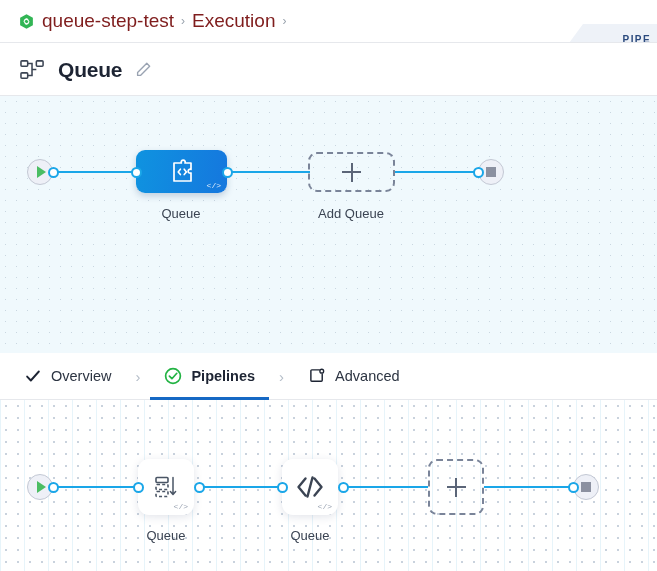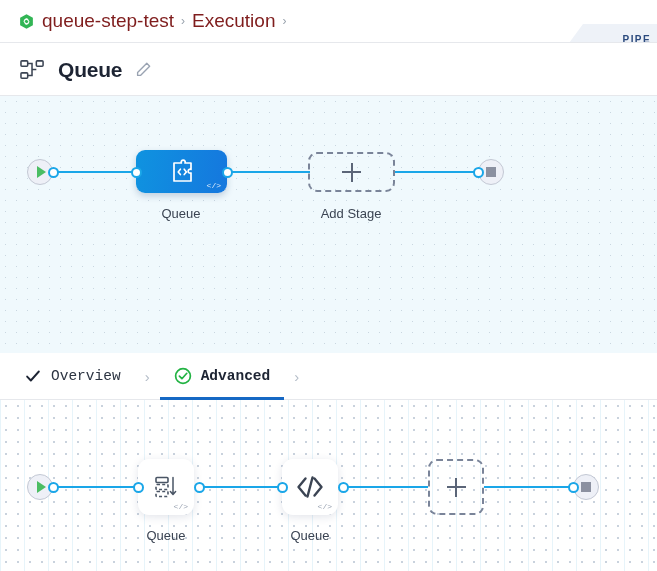--- a/index.html
+++ b/index.html
@@ -91,21 +91,21 @@
   
   .tabbar {
     position: absolute; top: 353px; left: 0; width: 657px; height: 47px;
     background: #fff; display: flex; align-items: center; padding-left: 22px;
     border-bottom: 1px solid #e6e8ec;
   }
   .tab {
     display: flex; align-items: center; gap: 9px; height: 47px;
     cursor: pointer; padding: 0 2px; position: relative;
   }
-  .tab .tab-label { font-size: 14.5px; color: #2c3442; white-space: nowrap; font-family: Liberation Mono, monospace; }
+  .tab .tab-label { font-size: 14.5px; color: #2c3442; white-space: nowrap; }
   .tab.active .tab-label { font-weight: 700; color: #1d2433; }
   .tab.active::after {
     content: ""; position: absolute; left: -12px; right: -12px; bottom: 0;
     height: 3px; background: #1668c4;
   }
   .tab-arrow { color: #b4bdc8; font-size: 15px; margin: 0 22px; user-select: none; }
   .tab-ico { width: 18px; height: 18px; flex: none; display:block; }
   .endcap {
     position: absolute; width: 26px; height: 26px; border-radius: 50%;
     background: #eef0f7; border: 1px solid #c3c8d4;
@@ -218,21 +218,21 @@
     </div>
     <div class="port" style="left:131px; top:71px;"></div>
     <div class="port" style="left:222px; top:71px;"></div>
     <div class="nodecap" style="left:181px; top:110px;">Queue</div>
 
     <div class="edge" style="left:230px; top:75px; width:80px;"></div>
 
     <div class="addnode" style="left:308px; top:156px; width:87px; height:40px; top:56px;">
       <div class="plus"></div>
     </div>
-    <div class="nodecap" style="left:351px; top:110px;">Add Stage</div>
+    <div class="nodecap" style="left:351px; top:110px;">Add Queue</div>
 
     <div class="edge" style="left:395px; top:75px; width:86px;"></div>
     <div class="port" style="left:473px; top:71px;"></div>
     <div class="endcap" style="left:478px; top:63px;">
       <div class="stop-sq"></div>
     </div>
   </div>
 
   <div class="tabbar">
     <div class="tab">
@@ -241,24 +241,31 @@
       </svg>
       <span class="tab-label">Overview</span>
     </div>
     <span class="tab-arrow">›</span>
 
     <div class="tab active">
       <svg class="tab-ico" viewBox="0 0 20 20">
         <circle cx="10" cy="10" r="8.2" fill="none" stroke="#23b344" stroke-width="1.9"></circle>
         <path d="M6 10.2 8.8 13 14.2 7" fill="none" stroke="#23b344" stroke-width="1.9" stroke-linecap="round" stroke-linejoin="round"></path>
       </svg>
+      <span class="tab-label">Pipelines</span>
+    </div>
+    <span class="tab-arrow">›</span>
+
+    <div class="tab">
+      <svg class="tab-ico" viewBox="0 0 20 20">
+        <path d="M12.6 3.2H4.2a1 1 0 0 0-1 1v10.6a1 1 0 0 0 1 1h10.6a1 1 0 0 0 1-1V8" fill="none" stroke="#1d2433" stroke-width="1.6" stroke-linecap="round"></path>
+        <circle cx="15.3" cy="4.6" r="2.1" fill="none" stroke="#1d2433" stroke-width="1.5"></circle>
+      </svg>
       <span class="tab-label">Advanced</span>
     </div>
-    <span class="tab-arrow">›</span>
-
   </div>
 
   <div class="canvas-bot">
 
     <div class="endcap" style="left:27px; top:74px;">
       <div class="play-tri"></div>
     </div>
     <div class="port" style="left:48px; top:82px;"></div>
     <div class="edge" style="left:57px; top:86px; width:78px;"></div>
 

